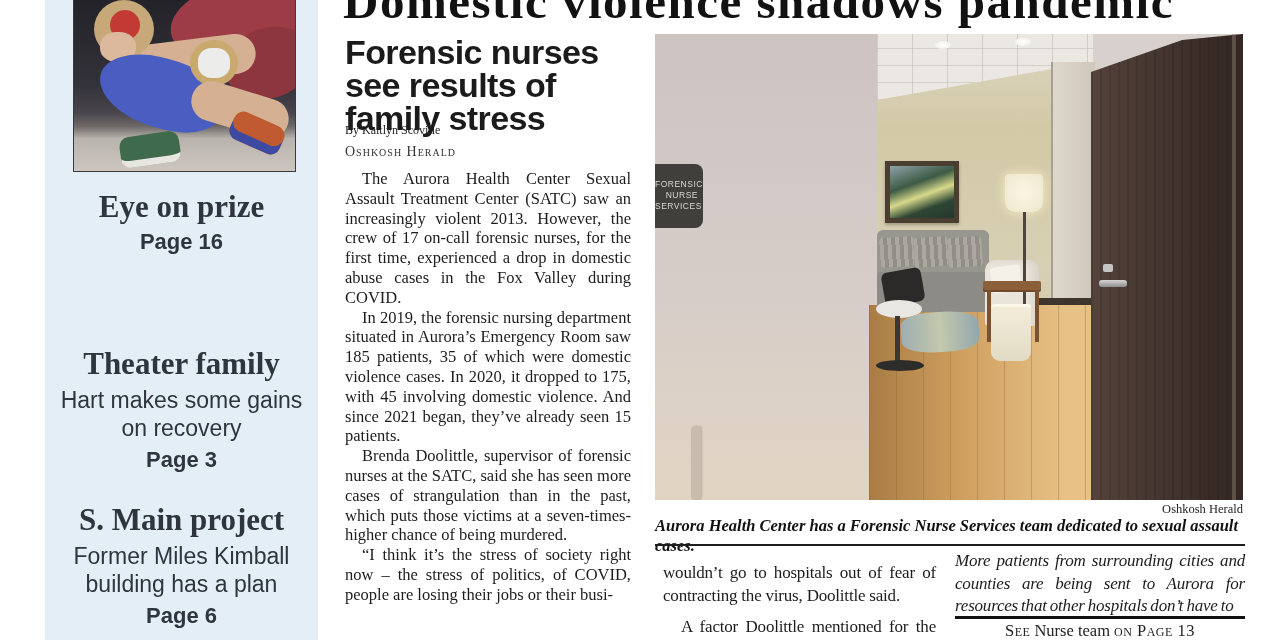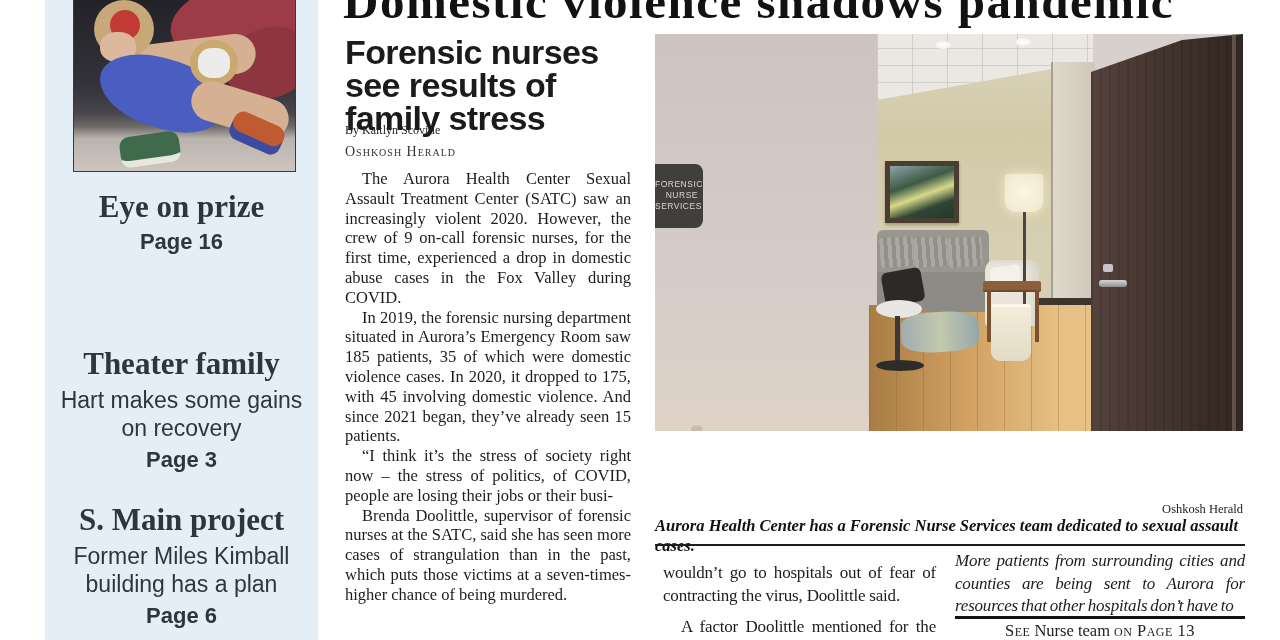--- a/index.html
+++ b/index.html
@@ -38,21 +38,21 @@
   .subhead{position:absolute;left:345px;top:36px;width:302px;margin:0;
            font-family:"Liberation Sans",sans-serif;font-weight:700;font-size:34px;line-height:33px;
            letter-spacing:-0.6px;color:#1b1b1b;}
   .byline{position:absolute;left:345px;top:123px;font-family:Liberation Serif, serif;font-size:12px;color:#222;}
   .org{position:absolute;left:345px;top:144px;font-variant:small-caps;letter-spacing:1px;font-size:14px;color:#333;}
   .bodycol{position:absolute;left:345px;top:169px;width:286px;font-size:16.5px;line-height:19.8px;
            text-align:justify;color:#1c1c1c;}
   .bodycol p{margin:0;text-indent:17px;}
 
   
-  .photo{position:absolute;left:655px;top:34px;width:588px;height:397px;overflow:hidden;background:#d8d0cc;}
+  .photo{position:absolute;left:655px;top:34px;width:588px;height:466px;overflow:hidden;background:#d8d0cc;}
   .photo div{position:absolute;}
   .p-leftwall{left:0;top:0;width:222px;height:466px;
               background:linear-gradient(180deg,#cdc4c2 0%,#d6cdc9 55%,#ddd2c6 80%,#e0d4c2 100%);}
   .p-cornerguard{left:36px;top:392px;width:10px;height:74px;background:#c9bcae;border-radius:4px;box-shadow:1px 0 2px rgba(0,0,0,.18);}
   .p-sign{left:0;top:130px;width:48px;height:64px;background:#403f3c;border-radius:0 8px 8px 0;
           overflow:hidden;color:#d8d6d2;font-family:"Liberation Sans",sans-serif;font-size:8.5px;
           line-height:11px;text-align:right;padding:15px 5px 0 0;box-sizing:border-box;
           text-transform:uppercase;letter-spacing:.5px;white-space:nowrap;}
   .p-backwall{left:222px;top:0;width:216px;height:330px;
               background:linear-gradient(180deg,#dcd5c0 0%,#d2c9a6 30%,#d8d0b4 70%,#cfc6ab 100%);}
@@ -151,24 +151,24 @@
       <div class="t-page">Page 6</div>
     </div>
   </aside>
 
   <h1 class="headline">Domestic violence shadows pandemic</h1>
 
   <h2 class="subhead">Forensic nurses see results of family stress</h2>
   <div class="byline">By Kaitlyn Scoville</div>
   <div class="org">Oshkosh Herald</div>
   <div class="bodycol">
-    <p>The Aurora Health Center Sexual Assault Treatment Center (SATC) saw an increasingly violent 2020. However, the crew of 9 on-call forensic nurses, for the first time, experienced a drop in domestic abuse cases in the Fox Valley during COVID.</p>
+    <p>The Aurora Health Center Sexual Assault Treatment Center (SATC) saw an increasingly violent 2013. However, the crew of 17 on-call forensic nurses, for the first time, experienced a drop in domestic abuse cases in the Fox Valley during COVID.</p>
     <p>In 2019, the forensic nursing department situated in Aurora’s Emergency Room saw 185 patients, 35 of which were domestic violence cases. In 2020, it dropped to 175, with 45 involving domestic violence. And since 2021 began, they’ve already seen 15 patients.</p>
+    <p>Brenda Doolittle, supervisor of forensic nurses at the SATC, said she has seen more cases of strangulation than in the past, which puts those victims at a seven-times-higher chance of being murdered.</p>
     <p>“I think it’s the stress of society right now – the stress of politics, of COVID, people are losing their jobs or their busi-</p>
-    <p>Brenda Doolittle, supervisor of forensic nurses at the SATC, said she has seen more cases of strangulation than in the past, which puts those victims at a seven-times-higher chance of being murdered.</p>
   </div>
 
   <figure class="photo" style="margin:0;">
     <div class="p-leftwall"></div>
     <div class="p-cornerguard"></div>
     <div class="p-backwall"></div>
     <div class="p-ceiling"></div>
     <div class="p-light1"></div>
     <div class="p-light2"></div>
     <div class="p-rightpanel"></div>

